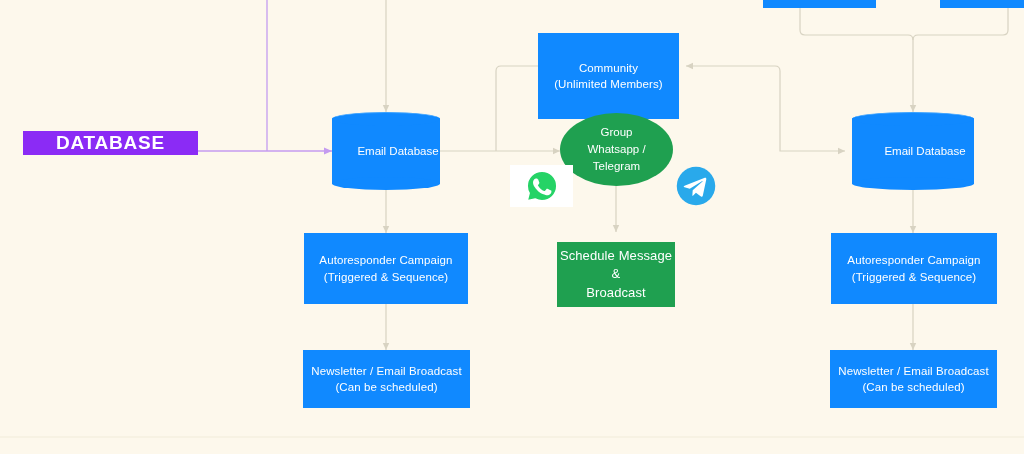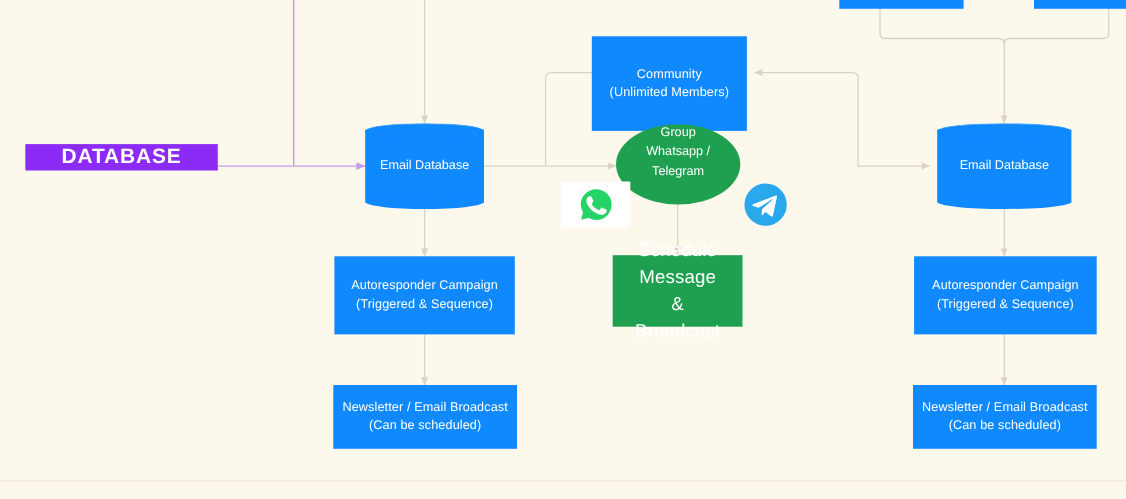--- a/index.html
+++ b/index.html
@@ -34,21 +34,22 @@
     color: #ffffff;
     line-height: 1.42;
     letter-spacing: 0.1px;
   }
   .rect-blue {
     background: #1089FF;
     font-size: 11.5px;
   }
   .rect-green {
     background: #1FA050;
-    font-size: 17px;
+    font-size: 13px;
+    margin-top: 10px;
   }
   .rect-purple {
     background: #8B2BF5;
     font-size: 19px;
     font-weight: bold;
     letter-spacing: 0.8px;
   }
   .cyl {
     position: absolute;
     box-sizing: border-box;
@@ -75,35 +76,36 @@
     position: absolute;
     left: 0;
     bottom: 0;
     width: 100%;
     height: 13px;
     background: #1089FF;
     border-radius: 50% / 50%;
   }
   .cyl .cyl-label {
     position: absolute;
-    left: 0; top: 0;
+    left: 12px; top: 0;
     width: 100%; height: 100%;
     display: flex;
     align-items: center;
     justify-content: center;
     color: #ffffff;
     font-size: 11.5px;
     text-align: center;
   }
   .ellipse {
     position: absolute;
     box-sizing: border-box;
     background: #1FA050;
     border-radius: 50%;
     display: flex;
+    align-items: center;
     justify-content: center;
     text-align: center;
     color: #ffffff;
     font-size: 11.5px;
     line-height: 1.5;
   }
   .icon-tile {
     position: absolute;
     background: #FFFFFF;
     display: flex;

